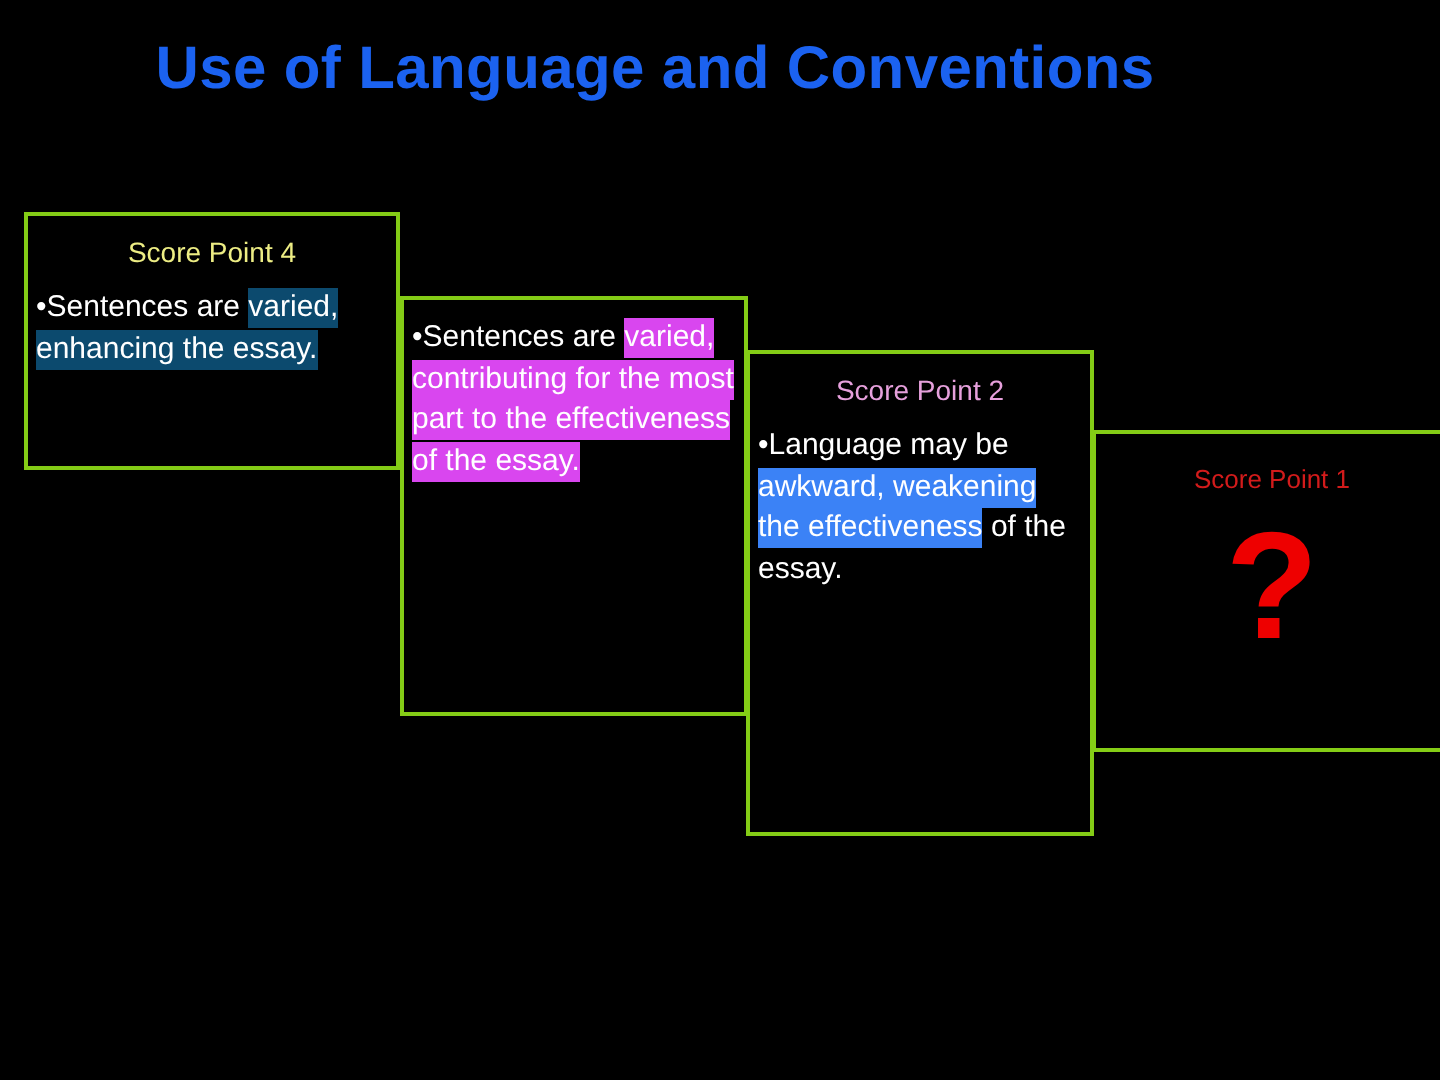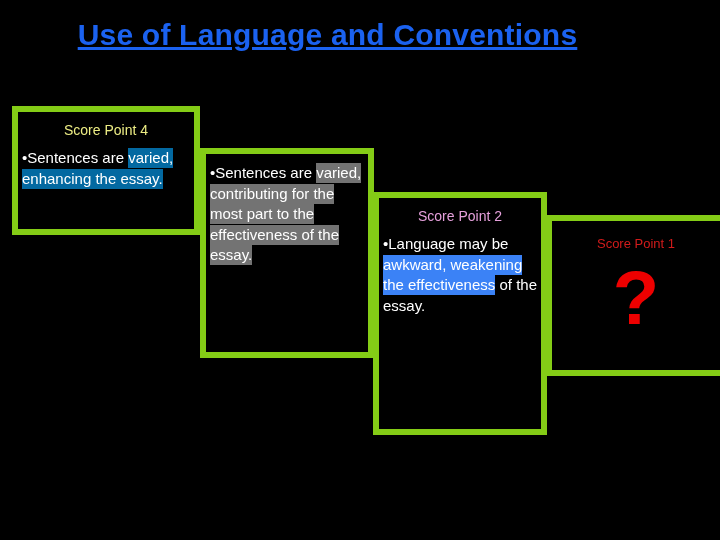--- a/index.html
+++ b/index.html
@@ -28,27 +28,26 @@
     left: 0;
     top: 18px;
     width: 655px;
     text-align: center;
     color: #1B62F0;
     font-size: 30px;
     font-weight: bold;
     letter-spacing: 0.2px;
     font-family: "Liberation Sans", sans-serif;
     white-space: nowrap;
-    text-decoration: underline;
   }
 
   
   .score-box {
     position: absolute;
-    border: 6px solid #84cc16;
+    border: 2px solid #84cc16;
     background: #000000;
     box-sizing: border-box;
     overflow: visible;
   }
 
   .box-heading {
     text-align: center;
     font-size: 14px;
     line-height: 17px;
     padding-top: 10px;
@@ -71,30 +70,30 @@
   
   .hl {
     padding: 1px 0 2px 0;
     box-decoration-break: clone;
     -webkit-box-decoration-break: clone;
   }
 
   
   #box-4 { left: 12px;  top: 106px; width: 188px; height: 129px; }
   #box-4 .box-heading { color: #EDED84; }
-  #box-4 .hl { background: #0369a1; }
+  #box-4 .hl { background: #0c4a6e; }
 
   
   #box-3 { left: 200px; top: 148px; width: 174px; height: 210px; }
   #box-3 .box-heading { color: #2F6F9F; }
-  #box-3 .hl { background: #737373; margin-top: 28px; }
+  #box-3 .hl { background: #d946ef; margin-top: 28px; }
   #box-3 .box-body { padding-right: 0px; }
 
   
-  #box-2 { left: 373px; top: 192px; width: 174px; height: 243px; }
+  #box-2 { left: 373px; top: 175px; width: 174px; height: 243px; }
   #box-2 .box-heading { color: #E6A0DC; }
   #box-2 .hl { background: #3b82f6; }
 
   
   #box-1 { left: 546px; top: 215px; width: 180px; height: 161px; }
   #box-1 .box-heading { color: #D21B1B; font-size: 13px; padding-top: 14px; }
 
   .question-mark {
     text-align: center;
     color: #EE0000;

